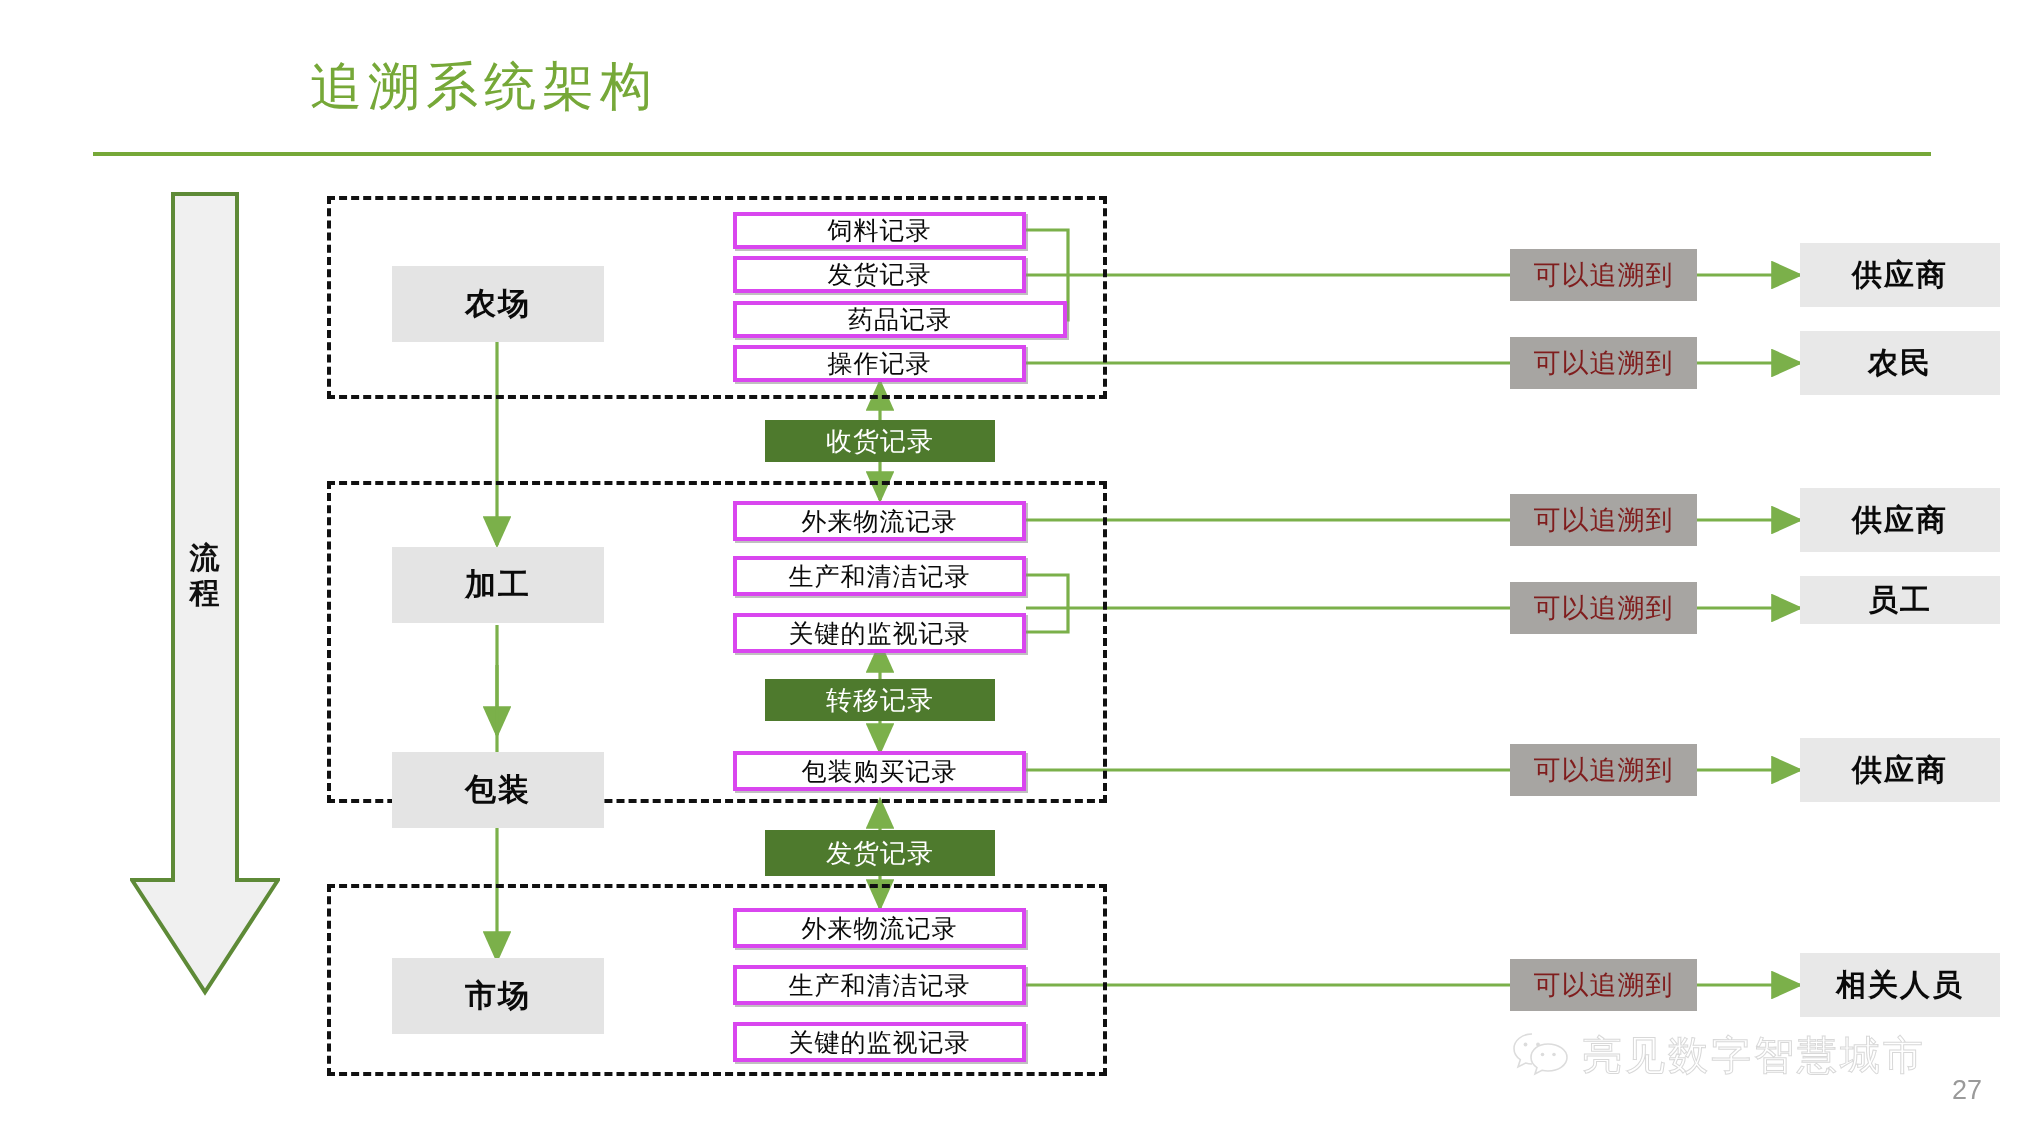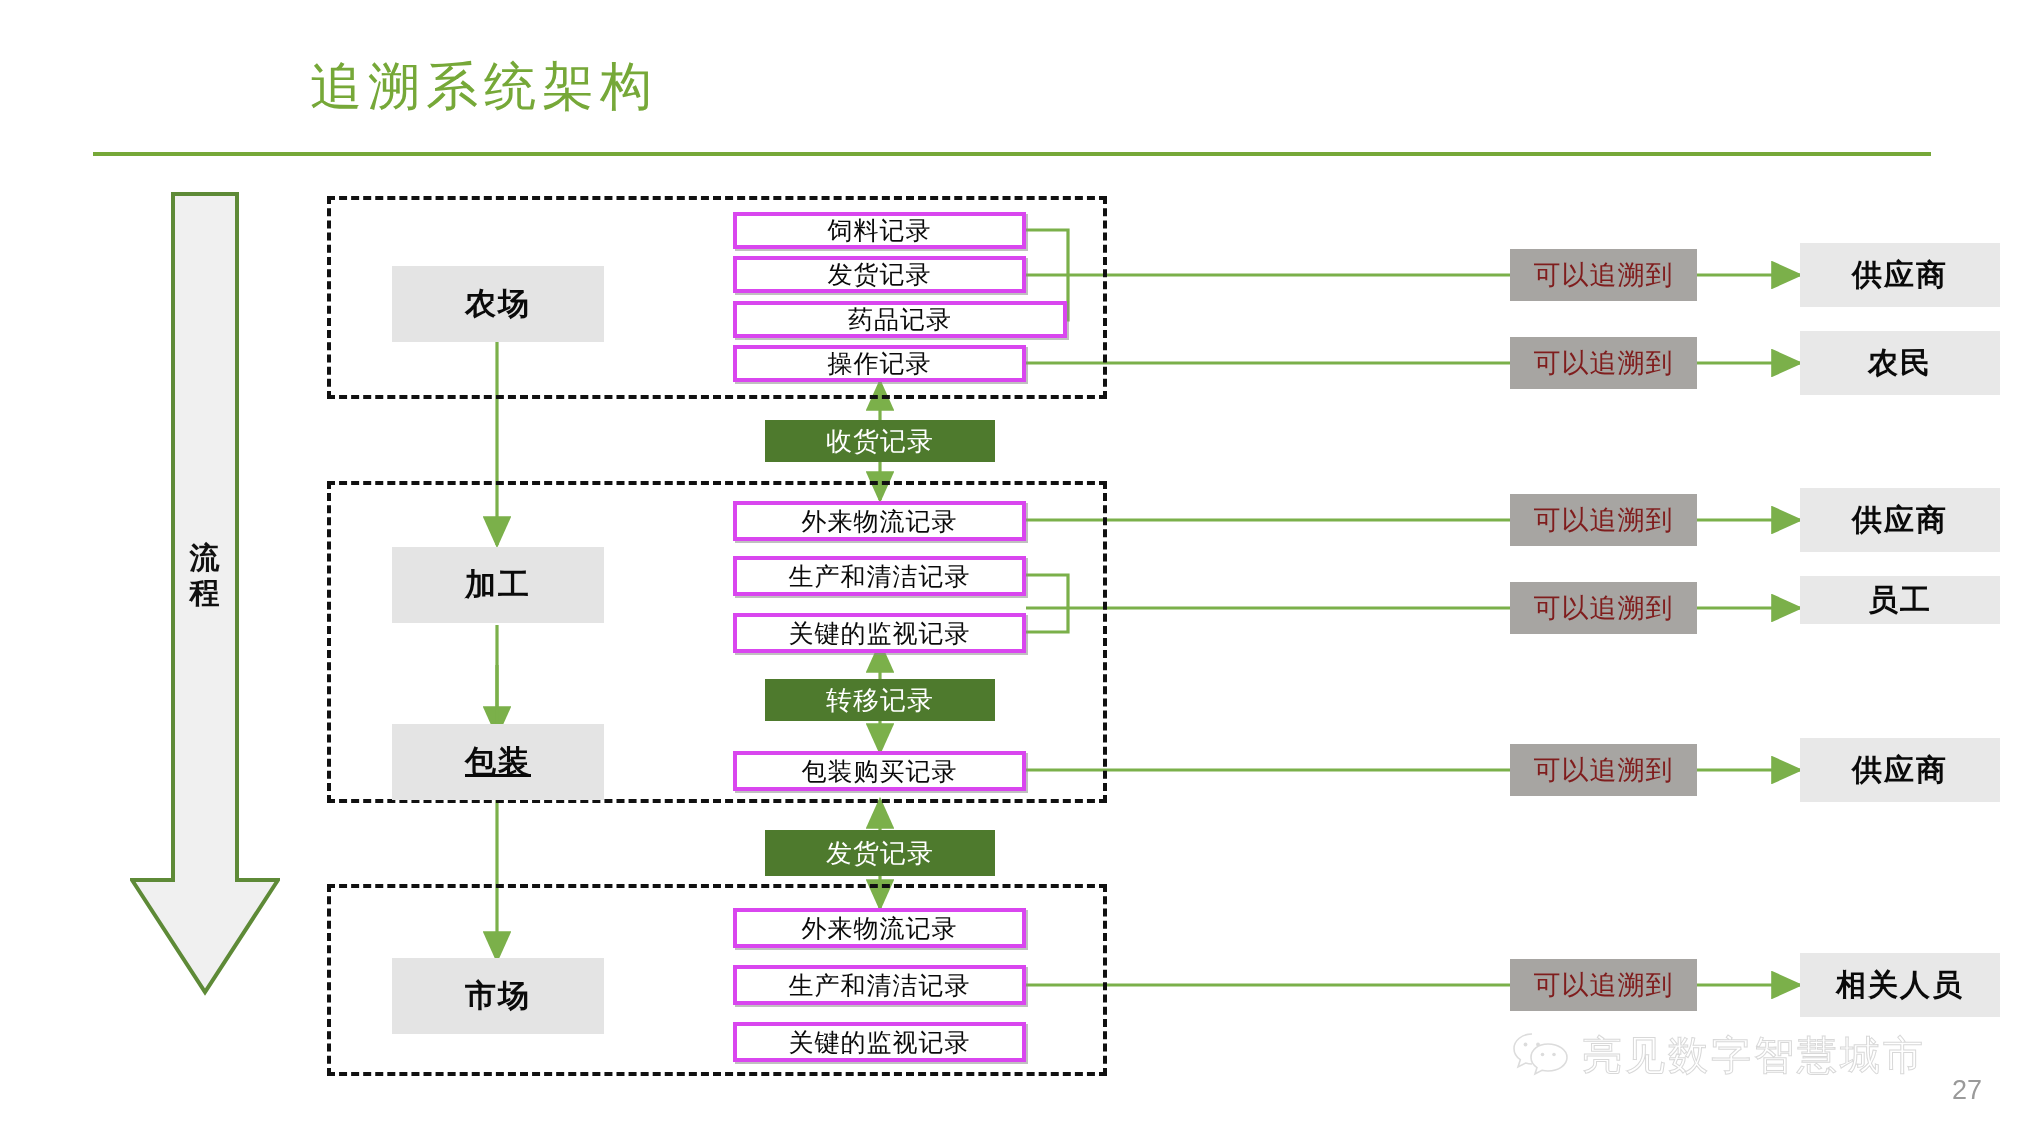--- a/index.html
+++ b/index.html
@@ -192,21 +192,21 @@
   <div class="actor" style="left:1800px; top:243px; width:200px; height:64px;">供应商</div>
 
   <div class="trace" style="left:1510px; top:337px; width:187px; height:52px;">可以追溯到</div>
   <div class="actor" style="left:1800px; top:331px; width:200px; height:64px;">农民</div>
 
   <div class="green-record" style="left:765px; top:420px; width:230px; height:42px;">收货记录</div>
 
   <div class="dash-box" style="left:327px; top:481px; width:780px; height:322px;"></div>
 
   <div class="stage" style="left:392px; top:547px; width:212px; height:76px;">加工</div>
-  <div class="stage" style="left:392px; top:724px; width:212px; height:76px;text-decoration:underline;">包装</div>
+  <div class="stage" style="left:392px; top:752px; width:212px; height:76px;">包装</div>
 
   <div class="record" style="left:733px; top:501px; width:293px; height:40px;">外来物流记录</div>
   <div class="record" style="left:733px; top:556px; width:293px; height:40px;">生产和清洁记录</div>
   <div class="record" style="left:733px; top:613px; width:293px; height:40px;">关键的监视记录</div>
 
   <div class="green-record" style="left:765px; top:679px; width:230px; height:42px;">转移记录</div>
 
   <div class="record" style="left:733px; top:751px; width:293px; height:40px;">包装购买记录</div>
 
   <div class="trace" style="left:1510px; top:494px; width:187px; height:52px;">可以追溯到</div>

